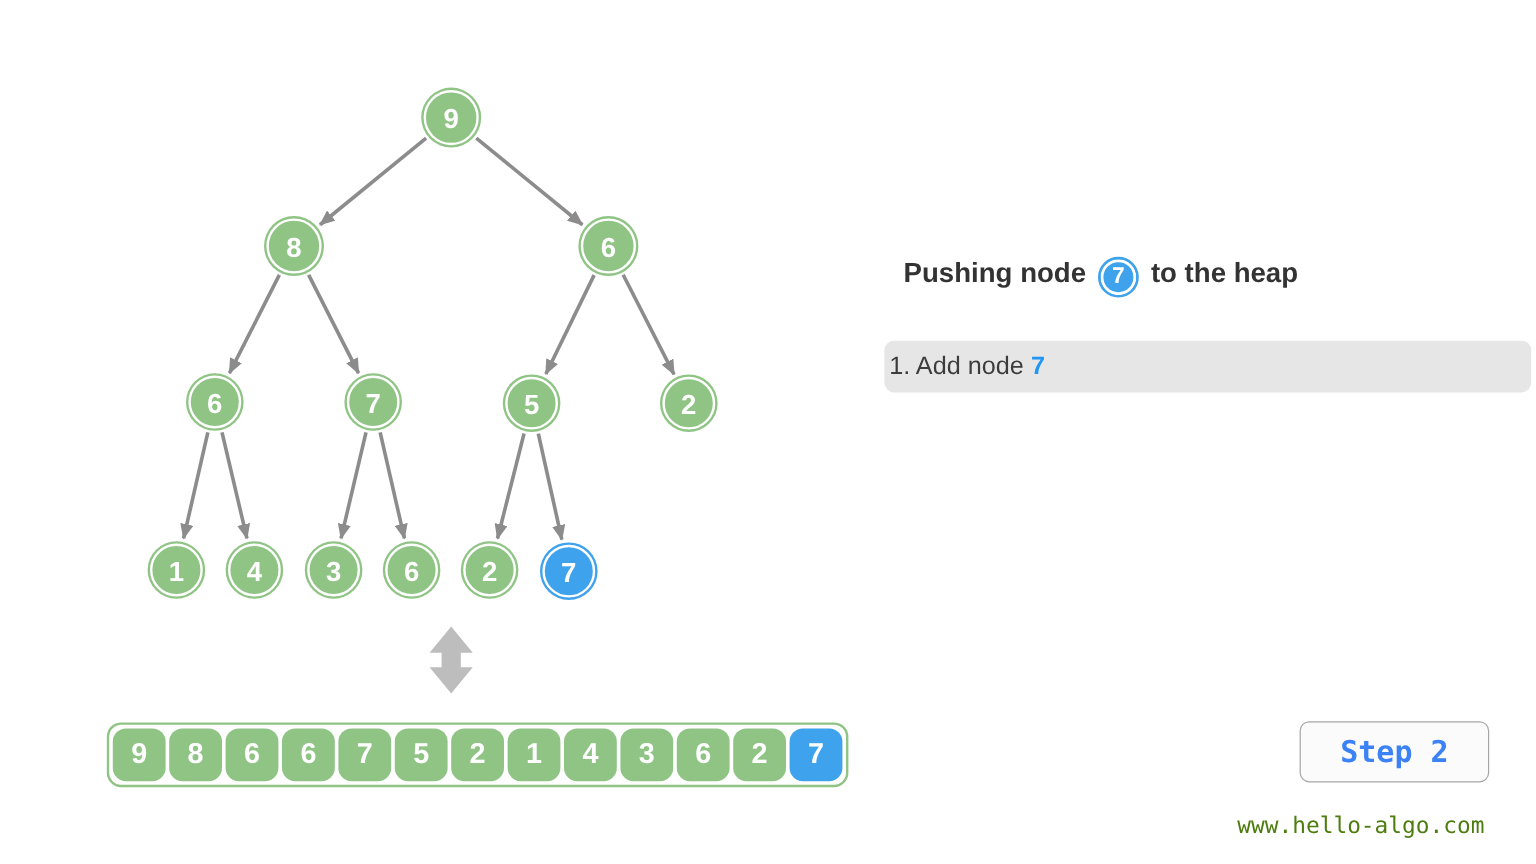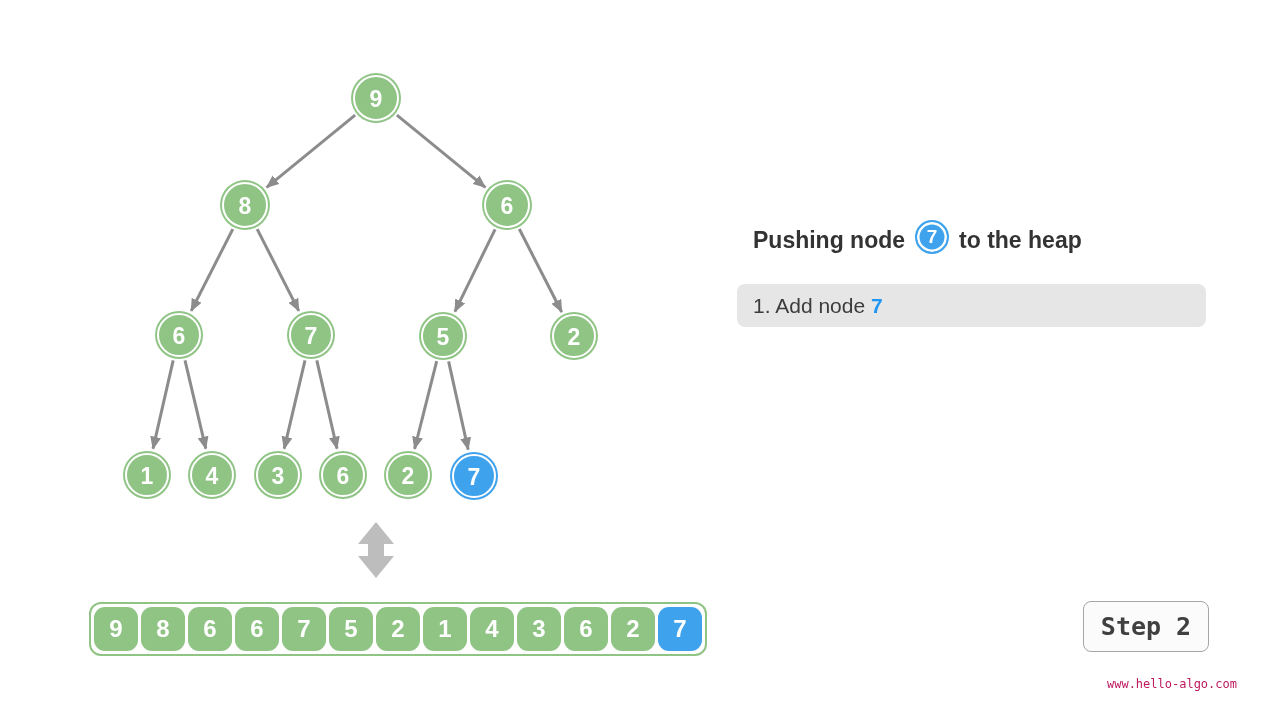--- a/index.html
+++ b/index.html
@@ -46,21 +46,21 @@
     justify-content: center;
   }
   .cell.blue { background: #3FA2EC; }
 
   
   .title {
     position: absolute;
     left: 753px; top: 214px;
     height: 40px;
     display: flex;
-    align-items: flex-end;
+    align-items: flex-start;
     gap: 10px;
     font-size: 23px;
     font-weight: bold;
     color: #333333;
     white-space: nowrap;
   }
   .title-node {
     width: 30px; height: 30px;
     border-radius: 50%;
     background: #3FA2EC;
@@ -69,62 +69,62 @@
     color: #ffffff;
     font-size: 19px;
     font-weight: bold;
     display: flex;
     align-items: center;
     justify-content: center;
   }
   .instruction {
     position: absolute;
     left: 737px; top: 284px;
-    width: 469px; height: 43px;
+    width: 539px; height: 43px;
     box-sizing: border-box;
     background: #E6E6E6;
     border-radius: 8px;
     display: flex;
     align-items: center;
-    padding: 0 16px;
+    padding: 0 4px;
     font-size: 21px;
     color: #3C3C3C;
     white-space: nowrap;
   }
   .instruction .hl {
     color: #2196F3;
     font-weight: bold;
     margin: 0 6px;
   }
   .instruction span { display: inline-block; }
 
   
   .step {
     position: absolute;
     left: 1083px; top: 601px;
-    width: 126px; height: 51px;
+    width: 158px; height: 51px;
     box-sizing: border-box;
     background: #FBFBFB;
     border: 1.5px solid #A6A6A6;
     border-radius: 8px;
     display: flex;
     align-items: center;
     justify-content: center;
     font-family: "DejaVu Sans Mono", monospace;
     font-weight: bold;
     font-size: 25px;
-    color: #404040;
+    color: #3b82f6;
     cursor: pointer;
   }
   .watermark {
     position: absolute;
     right: 43px; top: 677px;
     font-family: "DejaVu Sans Mono", monospace;
-    font-size: 12px;
-    color: #be185d;
+    font-size: 19px;
+    color: #4d7c0f;
   }
   .swap-arrow-shape { fill: #BDBDBD; }
 </style>
 </head>
 <body>
 
 <div class="stage">
 
   <svg id="tree-svg" width="1280" height="720" viewBox="0 0 1280 720">
     <defs>

